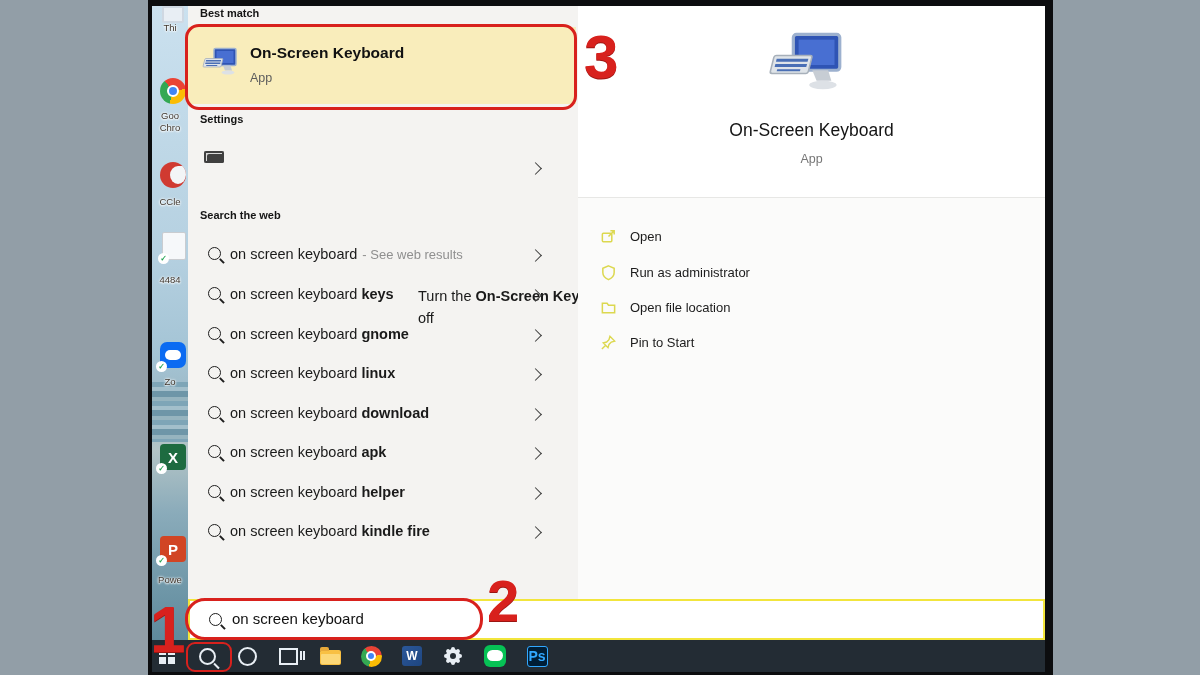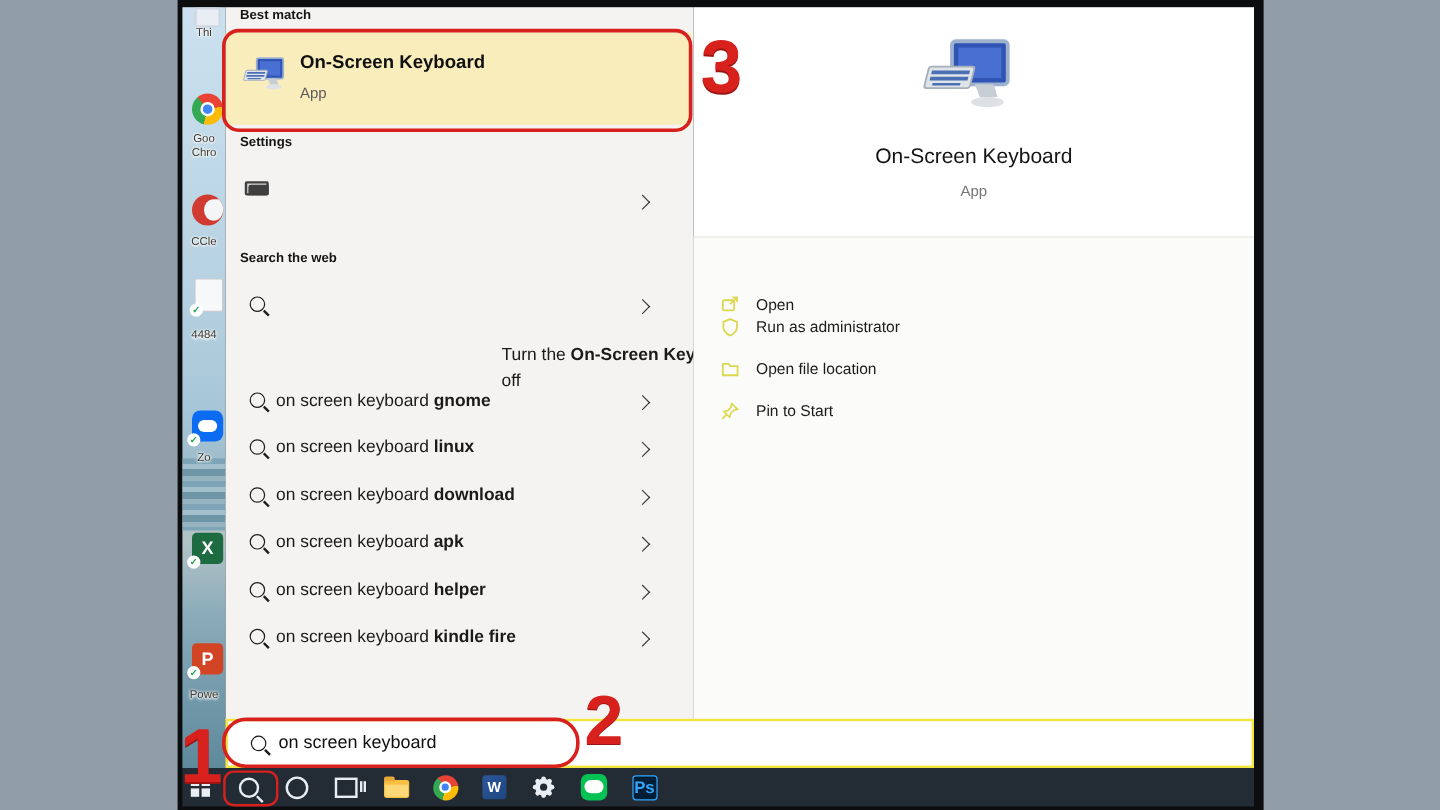--- a/index.html
+++ b/index.html
@@ -176,20 +176,26 @@
   <div class="settings-row">
     <span class="kbd-glyph"></span>
     <div class="settings-text"><span>Turn the </span><b>On-Screen Keyboard</b><span> on or off</span></div>
     <span class="chev" style="top:24px"></span>
   </div>
 
   <div class="sec-header" style="left:200px;top:209px">Search the web</div>
 
   <div class="sugg-row" style="top:238px">
     <span class="mag mag-pos"></span>
+    <span class="sugg-text"><span>on screen keyboard</span><b></b><span class="sugg-note">- See web results</span></span>
+    <span class="chev" style="top:13px"></span>
+  </div>
+  <div class="sugg-row" style="top:278px">
+    <span class="mag mag-pos"></span>
+    <span class="sugg-text"><span>on screen keyboard </span><b>keys</b></span>
     <span class="chev" style="top:13px"></span>
   </div>
   <div class="sugg-row" style="top:318px">
     <span class="mag mag-pos"></span>
     <span class="sugg-text"><span>on screen keyboard </span><b>gnome</b></span>
     <span class="chev" style="top:13px"></span>
   </div>
   <div class="sugg-row" style="top:357px">
     <span class="mag mag-pos"></span>
     <span class="sugg-text"><span>on screen keyboard </span><b>linux</b></span>
@@ -229,21 +235,21 @@
       <g fill="#4a6fb5">
         <rect x="7" y="3" width="30" height="3"></rect>
           <rect x="7" y="8" width="30" height="3"></rect>
           <rect x="10" y="13" width="22" height="2"></rect>
       </g>
     </g>
   </svg>
   <div class="rp-title">On-Screen Keyboard</div>
   <div class="rp-sub">App</div>
 
-  <div class="action-row" style="top:238px">
+  <div class="action-row" style="top:221px">
     <svg class="aicon" viewBox="0 0 18 18">
       <rect x="2.5" y="5.5" width="10" height="9" rx="1" fill="none" stroke="#dcd84f" stroke-width="1.6"></rect>
       <path d="M9 9 L15 3 M11 3 h4 v4" fill="none" stroke="#dcd84f" stroke-width="1.6"></path>
     </svg>
     <span class="action-label">Open</span>
   </div>
   <div class="action-row" style="top:257px">
     <svg class="aicon" viewBox="0 0 18 18">
       <path d="M9 2 L15 4.5 V9 C15 12.5 12.5 15 9 16.5 C5.5 15 3 12.5 3 9 V4.5 Z" fill="none" stroke="#dcd84f" stroke-width="1.6"></path>
     </svg>

